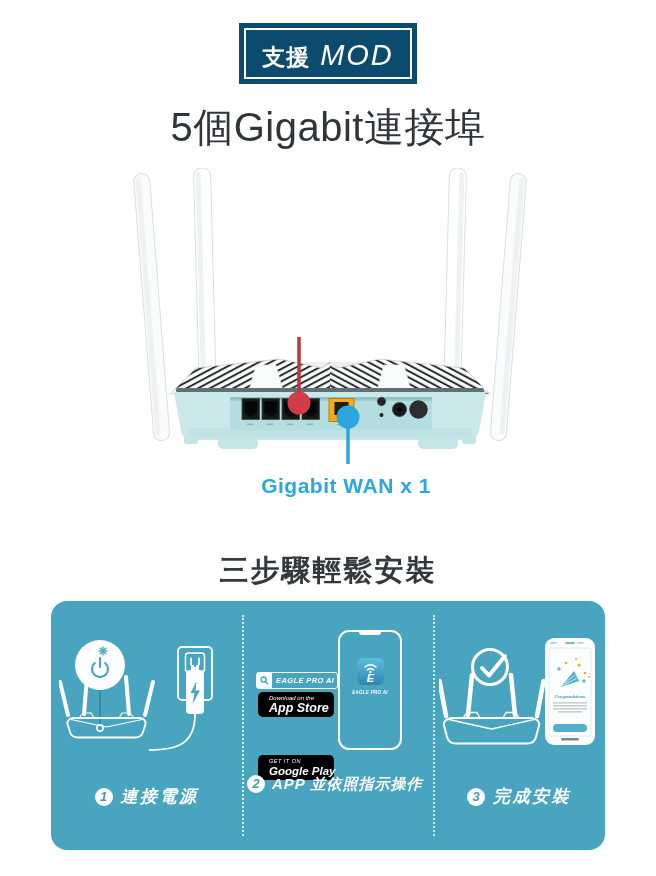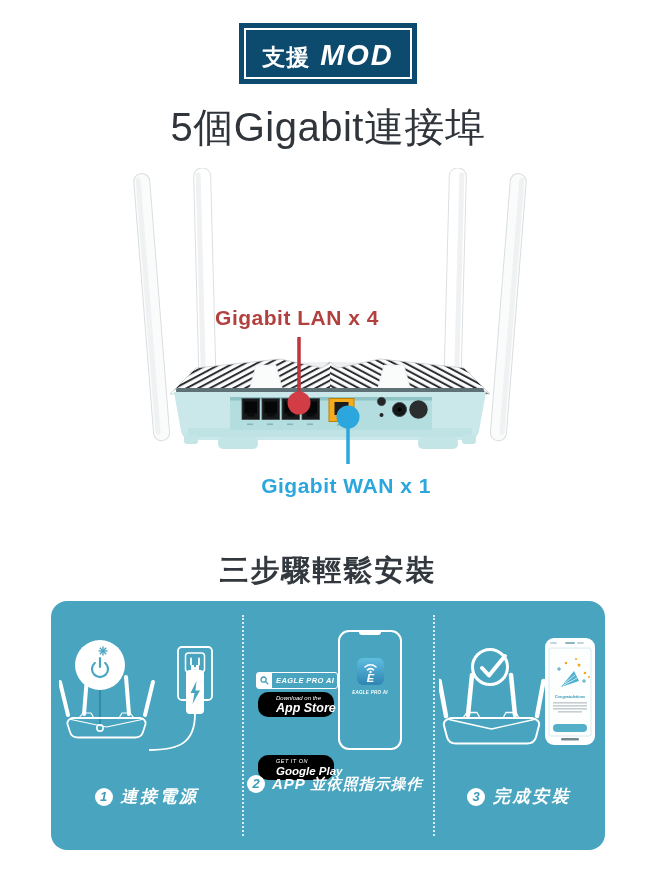--- a/index.html
+++ b/index.html
@@ -3,21 +3,21 @@
 <meta charset="utf-8">
 <style>
   html,body{margin:0;padding:0;background:#ffffff;}
   body{font-family:"Liberation Sans","DejaVu Sans",sans-serif;}
   .page{position:relative;width:656px;height:876px;background:#fff;overflow:hidden;}
 
   
   .badge{position:absolute;left:239px;top:23px;width:178px;height:61px;background:#0c4a6e;padding:5px;box-sizing:border-box;}
   .badge-inner{border:2px solid #fff;height:100%;box-sizing:border-box;display:flex;align-items:baseline;justify-content:center;gap:10px;padding-top:9px;}
   .badge-prefix{color:#fff;font-size:23px;font-weight:700;letter-spacing:1px;}
-  .badge-mod{color:#fff;font-size:29px;font-weight:700;font-style:italic;letter-spacing:2px;}
+  .badge-mod{color:#fff;font-size:29px;font-weight:400;font-style:italic;letter-spacing:2px;}
 
   
   .title{position:absolute;left:0;top:100px;width:656px;text-align:center;font-size:40px;font-weight:400;color:#2F353A;letter-spacing:0.5px;}
 
   
   .router-figure{position:absolute;left:130px;top:168px;width:400px;height:300px;}
   .lan-label{position:absolute;left:147px;top:306px;width:300px;text-align:center;font-size:21px;font-weight:700;color:#B2403E;letter-spacing:0.5px;}
   .wan-label{position:absolute;left:196px;top:466px;width:300px;text-align:center;font-size:21px;font-weight:700;color:#2BA7DD;letter-spacing:0.5px;margin-top:8px;}
 
   
@@ -40,21 +40,21 @@
   .label3{top:184px;font-size:17px;letter-spacing:2.5px;}
   .label2{top:171px;justify-content:flex-start;padding-left:5px;gap:7px;box-sizing:border-box;font-size:15px;letter-spacing:1px;}
   .num-circle{flex:0 0 auto;width:18px;height:18px;border-radius:50%;background:#fff;color:#3D9DB8;font-size:13px;font-weight:700;line-height:18px;text-align:center;letter-spacing:0;}
   .label2 .lines{line-height:24px;}
 
   
   .search-pill{position:absolute;left:14px;top:71px;width:82px;height:17px;border:1.5px solid #fff;border-radius:3px;display:flex;align-items:center;box-sizing:border-box;}
   .search-box{width:15px;height:100%;background:#fff;display:flex;align-items:center;justify-content:center;}
   .search-text{color:#fff;font-size:7.5px;font-weight:700;letter-spacing:0.4px;padding-left:4px;white-space:nowrap;}
 
-  .store-badge{position:absolute;left:16px;width:76px;height:25px;background:#000;border-radius:10px;display:flex;align-items:center;padding:0 12px 0 6px;box-sizing:border-box;gap:12px;cursor:pointer;}
+  .store-badge{position:absolute;left:16px;width:76px;height:25px;background:#000;border-radius:5px;display:flex;align-items:center;padding:0 12px 0 6px;box-sizing:border-box;gap:5px;cursor:pointer;}
   .appstore{top:91px;}
   .gplay{top:121px;margin-top:33px;}
   .store-text{display:flex;flex-direction:column;justify-content:center;color:#fff;white-space:nowrap;}
   .store-top{font-size:6px;line-height:7px;}
   .gplay .store-top{font-size:5.5px;letter-spacing:0.5px;}
   .store-main{font-size:12.5px;font-weight:700;line-height:13px;}
   .gplay .store-main{font-size:11.5px;}
 
   .phone2{position:absolute;left:96px;top:29px;width:64px;height:120px;border:2px solid #fff;border-radius:11px;box-sizing:border-box;}
   .phone2 .notch{position:absolute;left:50%;transform:translateX(-50%);top:-1px;width:22px;height:4px;background:#fff;border-radius:0 0 3px 3px;}
@@ -169,21 +169,20 @@
     <circle cx="269.5" cy="241.5" r="2.8" fill="#000" stroke="#2E3234" stroke-width="0.6"></circle>
     <circle cx="288.5" cy="241.5" r="9.2" fill="#2B2D2F"></circle>
 
     <line x1="169" y1="169" x2="169" y2="235" stroke="#BE353C" stroke-width="3.5"></line>
     <circle cx="169" cy="235" r="11.5" fill="#D13C45"></circle>
 
     <line x1="218" y1="252" x2="218" y2="296" stroke="#2BA7DD" stroke-width="3.5"></line>
     <circle cx="218" cy="249" r="11.5" fill="#2BA7DD"></circle>
   </svg>
 
-  <div class="lan-label">Gigabit LAN x 4</div>
   <div class="wan-label">Gigabit WAN x 1</div>
 
   <div class="install-title">三步驟輕鬆安裝</div>
 
   <div class="panel">
     <div class="divider div1"></div>
     <div class="divider div2"></div>
 
     <div class="col col1">
       <svg class="step-illu illu1" width="175" height="162" viewBox="0 0 175 162">

